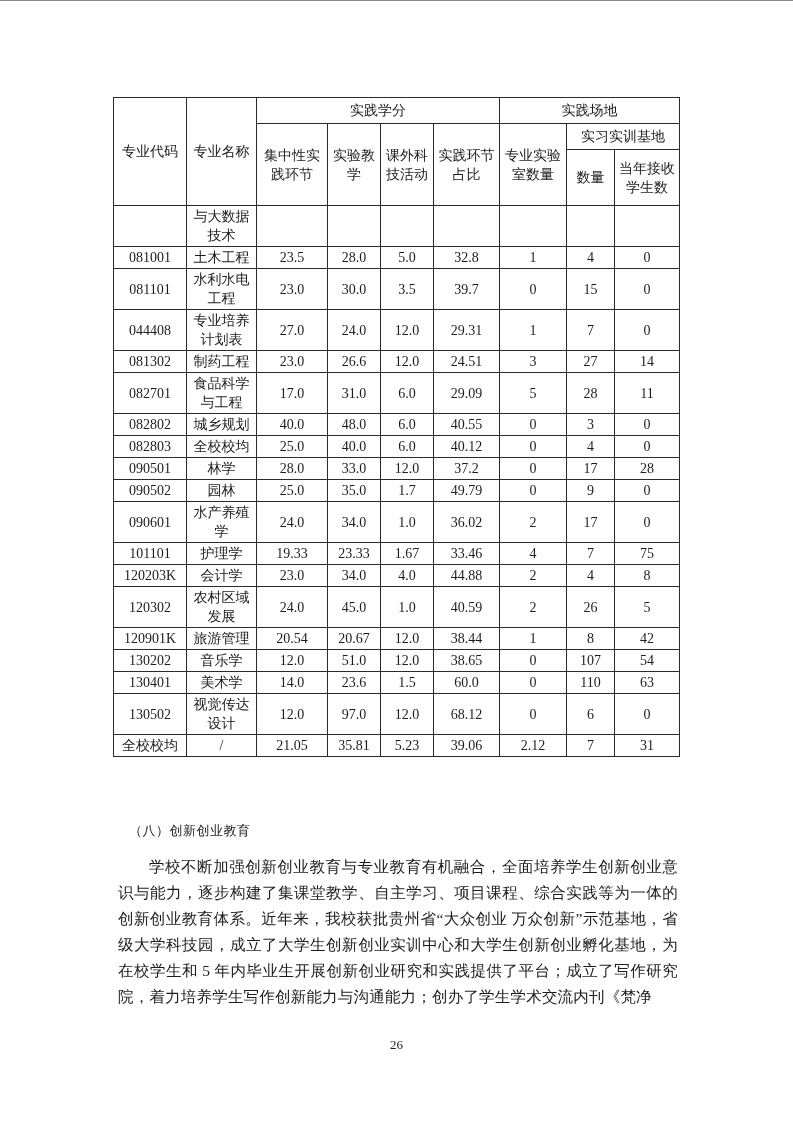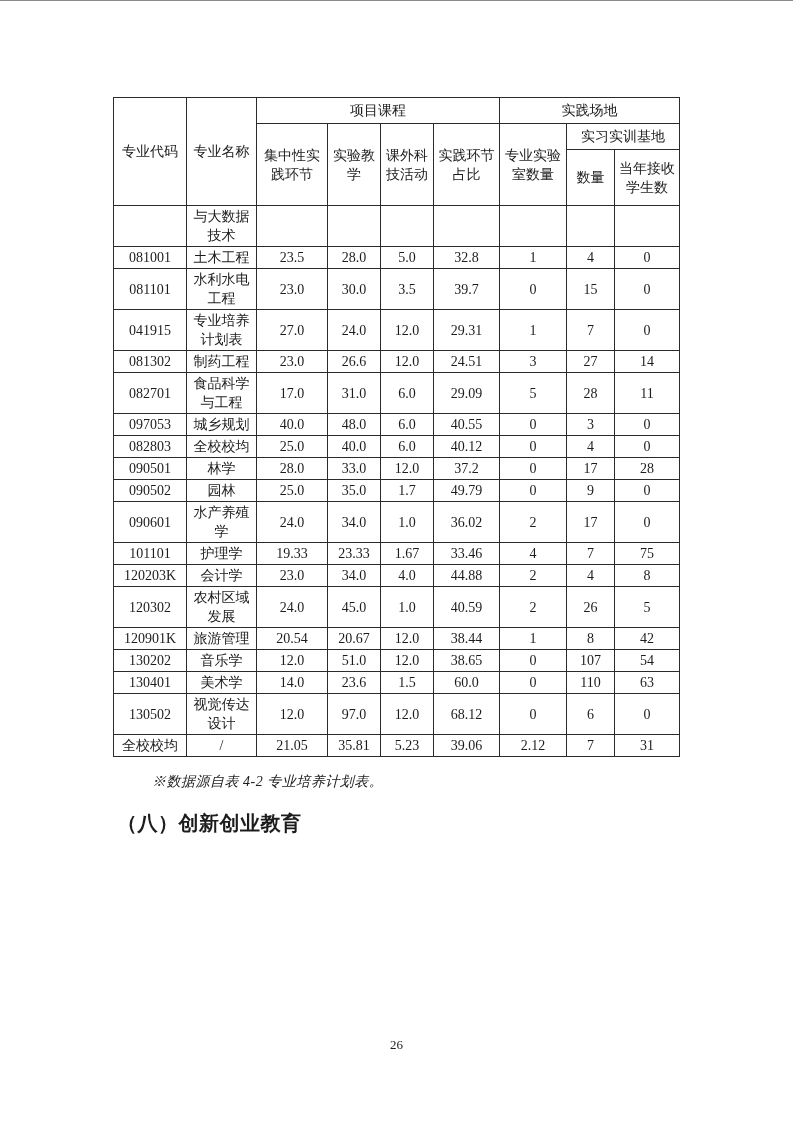--- a/index.html
+++ b/index.html
@@ -51,23 +51,23 @@
     top: 772px;
     left: 152px;
     font-size: 14px;
     font-style: italic;
     letter-spacing: 0.5px;
   }
   .heading {
     position: absolute;
     top: 809px;
     left: 117px;
-    margin: 0;
-    font-size: 20px;
-    font-weight: bold;
+    margin: 12px;
+    font-size: 13px;
+    font-weight: normal;
     font-family: "Liberation Sans", "DejaVu Sans", sans-serif;
     letter-spacing: 0.5px;
   }
   .para {
     position: absolute;
     top: 853px;
     left: 118px;
     width: 560px;
     margin: 0;
     font-size: 15.5px;
@@ -100,21 +100,21 @@
         <col style="width:53px">
         <col style="width:66px">
         <col style="width:67px">
         <col style="width:48px">
         <col style="width:65px">
       </colgroup>
       <thead>
         <tr class="hrow1">
           <th rowspan="3">专业代码</th>
           <th rowspan="3">专业名称</th>
-          <th colspan="4">项目课程</th>
+          <th colspan="4">实践学分</th>
           <th colspan="3">实践场地</th>
         </tr>
         <tr class="hrow2">
           <th rowspan="2">集中性实践环节</th>
           <th rowspan="2">实验教学</th>
           <th rowspan="2">课外科技活动</th>
           <th rowspan="2">实践环节占比</th>
           <th rowspan="2">专业实验室数量</th>
           <th colspan="2">实习实训基地</th>
         </tr>
@@ -151,21 +151,21 @@
             <td>水利水电工程</td>
             <td>23.0</td>
             <td>30.0</td>
             <td>3.5</td>
             <td>39.7</td>
             <td>0</td>
             <td>15</td>
             <td>0</td>
           </tr>
           <tr>
-            <td>041915</td>
+            <td>044408</td>
             <td>专业培养计划表</td>
             <td>27.0</td>
             <td>24.0</td>
             <td>12.0</td>
             <td>29.31</td>
             <td>1</td>
             <td>7</td>
             <td>0</td>
           </tr>
           <tr>
@@ -184,21 +184,21 @@
             <td>食品科学与工程</td>
             <td>17.0</td>
             <td>31.0</td>
             <td>6.0</td>
             <td>29.09</td>
             <td>5</td>
             <td>28</td>
             <td>11</td>
           </tr>
           <tr>
-            <td>097053</td>
+            <td>082802</td>
             <td>城乡规划</td>
             <td>40.0</td>
             <td>48.0</td>
             <td>6.0</td>
             <td>40.55</td>
             <td>0</td>
             <td>3</td>
             <td>0</td>
           </tr>
           <tr>
@@ -330,20 +330,20 @@
             <td>5.23</td>
             <td>39.06</td>
             <td>2.12</td>
             <td>7</td>
             <td>31</td>
           </tr>
         </tbody>
     </table>
   </div>
 
-  <div class="footnote">※数据源自表 4-2 专业培养计划表。</div>
 
   <h2 class="heading">（八）创新创业教育</h2>
 
+  <p class="para">学校不断加强创新创业教育与专业教育有机融合，全面培养学生创新创业意识与能力，逐步构建了集课堂教学、自主学习、项目课程、综合实践等为一体的创新创业教育体系。近年来，我校获批贵州省“大众创业 万众创新”示范基地，省级大学科技园，成立了大学生创新创业实训中心和大学生创新创业孵化基地，为在校学生和 5 年内毕业生开展创新创业研究和实践提供了平台；成立了写作研究院，着力培养学生写作创新能力与沟通能力；创办了学生学术交流内刊《梵净</p>
 
   <div class="pagenum">26</div>
 
 </div>
 
 </body></html>

